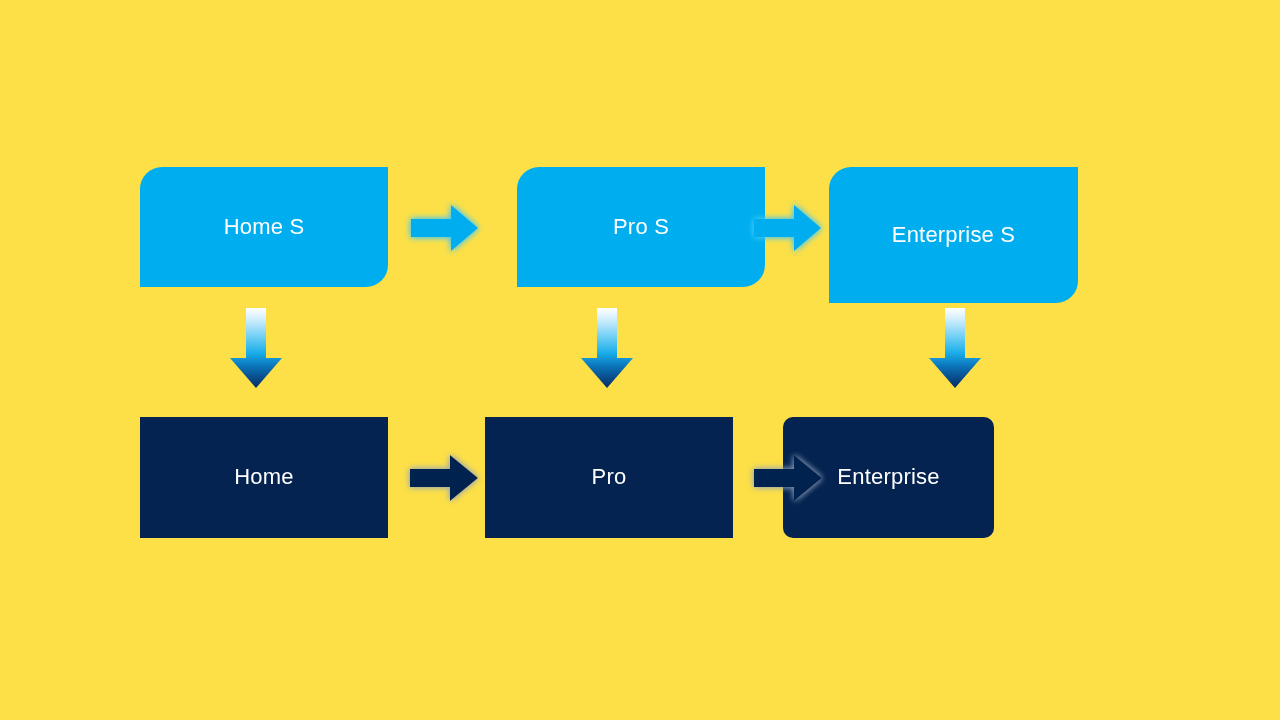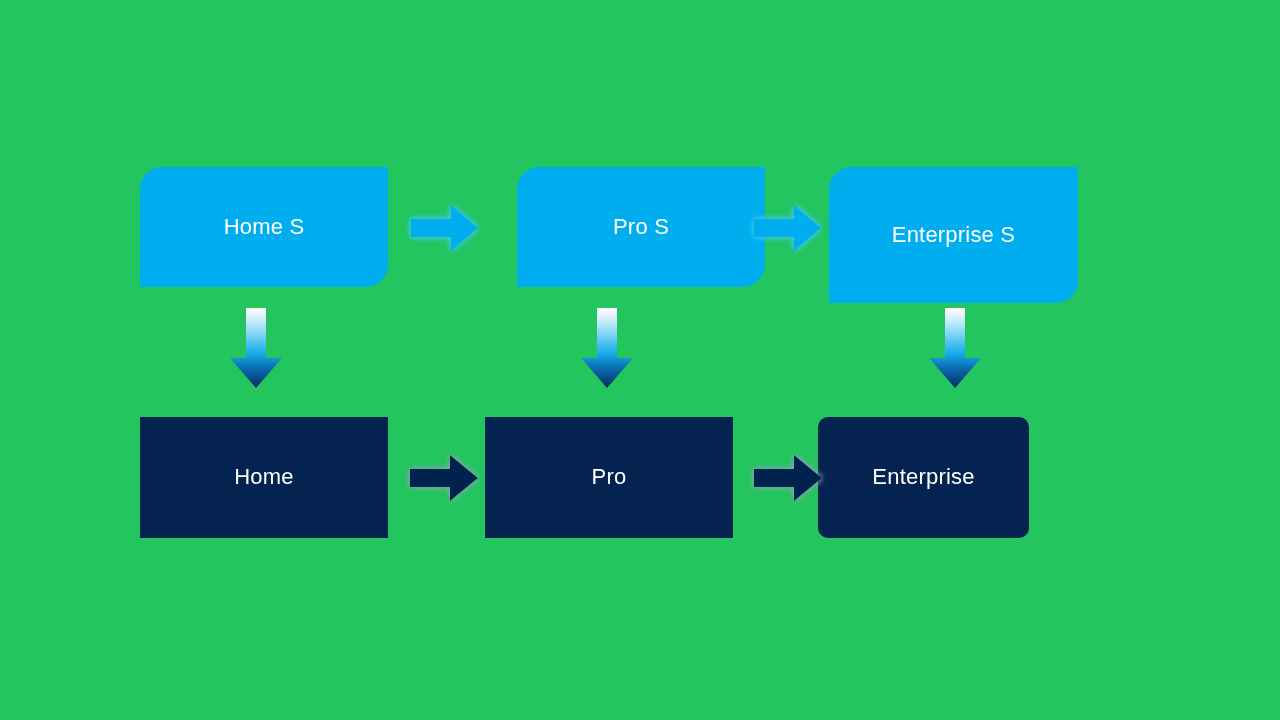--- a/index.html
+++ b/index.html
@@ -16,21 +16,21 @@
     font-family: "Liberation Sans", sans-serif;
     -webkit-font-smoothing: antialiased;
   }
 
   #canvas {
     position: absolute;
     left: 0;
     top: 0;
     width: 1280px;
     height: 720px;
-    background: #22c55e;
+    background: #fde047;
   }
 
   
   .node {
     position: absolute;
     display: flex;
     align-items: center;
     justify-content: center;
     box-sizing: border-box;
     color: #ffffff;
@@ -164,21 +164,21 @@
   </div>
 
   <div class="node tier-bottom" style="left:140px; top:417px; width:248px; height:121px;">
     <span class="node-label">Home</span>
   </div>
 
   <div class="node tier-bottom" style="left:485px; top:417px; width:248px; height:121px;">
     <span class="node-label">Pro</span>
   </div>
 
-  <div class="node tier-bottom" style="left:818px; top:417px; width:211px; height:121px;border-radius:10px;">
+  <div class="node tier-bottom" style="left:783px; top:417px; width:211px; height:121px;border-radius:10px;">
     <span class="node-label">Enterprise</span>
   </div>
 
   <div class="arrow" style="left:408px; top:452px; width:72px; height:52px;">
     <svg width="72" height="52" viewBox="0 0 72 52">
       <path d="M2,17 L42,17 L42,3 L70,26 L42,49 L42,35 L2,35 Z" fill="#042350" filter="url(#glowNavy)"></path>
     </svg>
   </div>
 
   <div class="arrow" style="left:752px; top:452px; width:72px; height:52px;">

